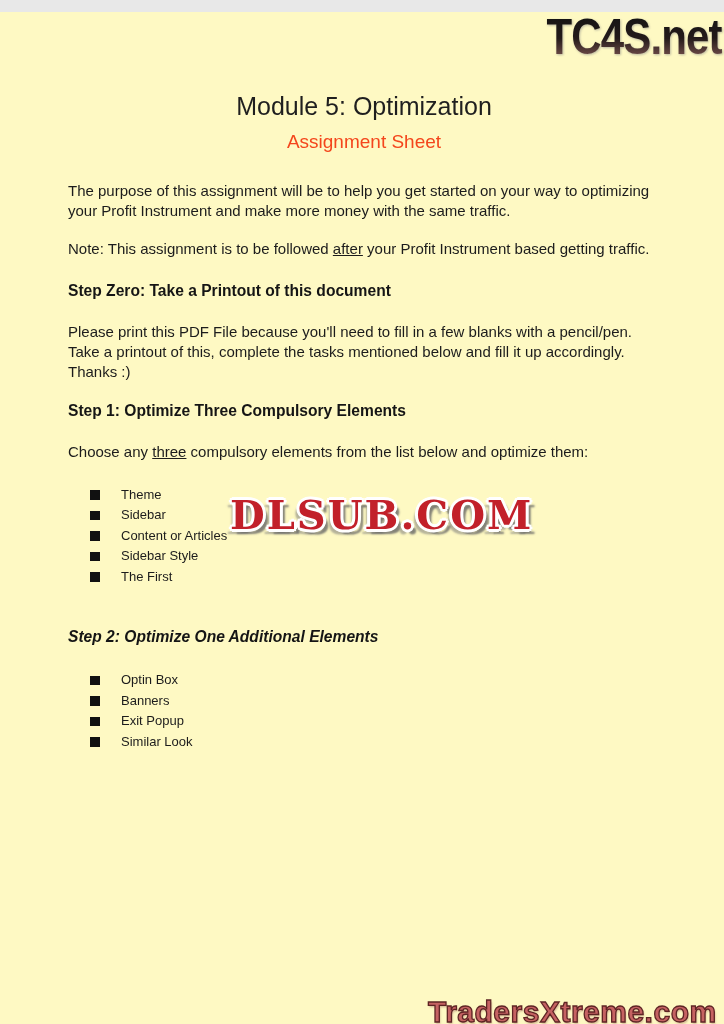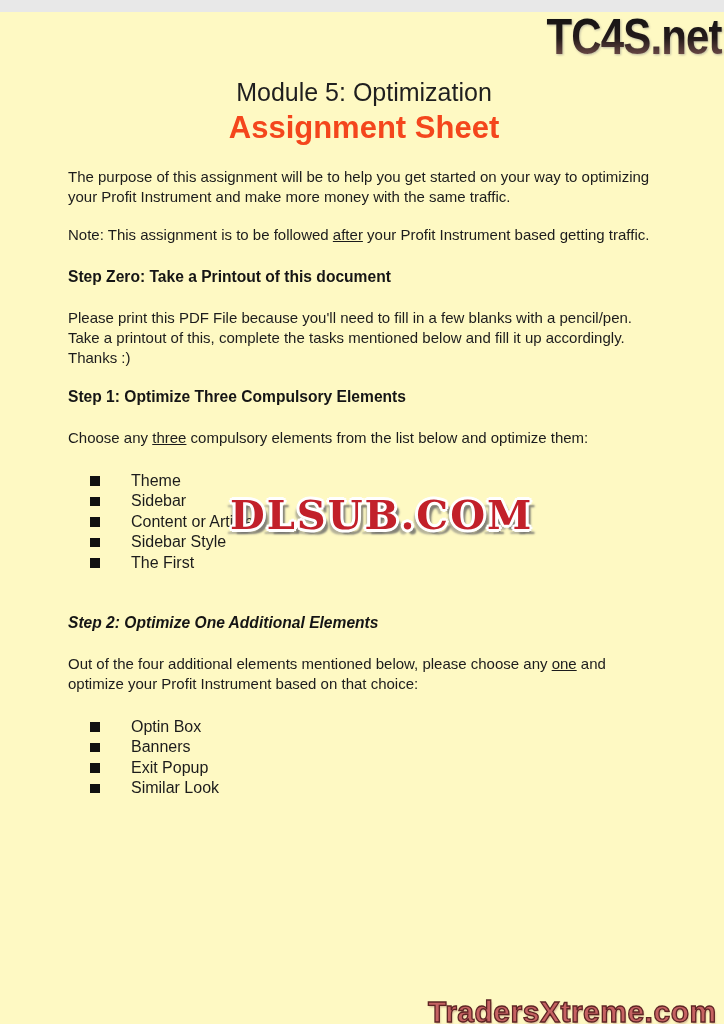--- a/index.html
+++ b/index.html
@@ -29,37 +29,37 @@
     color: transparent;
     transform: scaleX(0.84);
     transform-origin: 100% 0;
     filter: drop-shadow(1px 1px 1px rgba(130,130,130,0.55));
     white-space: nowrap;
   }
 
   .content {
     position: absolute;
     left: 68px;
-    top: 66px;
+    top: 80px;
     width: 592px;
   }
 
   .doc-title {
     margin: 0;
     text-align: center;
     font-size: 25px;
     font-weight: normal;
     color: #1f1f1f;
     line-height: 28px;
   }
   .doc-subtitle {
     margin: 8px 0 0 0;
     text-align: center;
-    font-size: 31px;
-    font-weight: bold;
+    font-size: 19px;
+    font-weight: normal;
     line-height: 28px;
   }
 
   .para {
     margin: 0;
     font-size: 15px;
     line-height: 19.7px;
     color: #1c1c1c;
   }
   .p-intro    { margin-top: 25px; }
@@ -79,22 +79,22 @@
 
   .u { text-decoration: underline; }
 
   ul.sq-list {
     list-style: none;
     margin: 23px 0 0 0;
     padding: 0 0 0 22px;
   }
   ul.sq-list li {
     position: relative;
-    padding-left: 41px;
-    font-size: 16px;
+    padding-left: 31px;
+    font-size: 13px;
     line-height: 20.5px;
   }
   ul.sq-list .sq {
     position: absolute;
     left: 0;
     top: 5.5px;
     width: 9.5px;
     height: 9.5px;
     background: #111;
   }
@@ -161,21 +161,20 @@
     <ul class="sq-list">
       <li><span class="sq"></span><span>Theme</span></li>
       <li><span class="sq"></span><span>Sidebar</span></li>
       <li><span class="sq"></span><span>Content or Articles</span></li>
       <li><span class="sq"></span><span>Sidebar Style</span></li>
       <li><span class="sq"></span><span>The First</span></li>
     </ul>
 
     <h3 class="sec-heading h-step2">Step 2: Optimize One Additional Elements</h3>
 
-    <p class="para p-body"><span>Out of the four additional elements mentioned below, please choose any </span><span class="u">one</span><span> and optimize your Profit Instrument based on that choice:</span></p>
 
     <ul class="sq-list list2">
       <li><span class="sq"></span><span>Optin Box</span></li>
       <li><span class="sq"></span><span>Banners</span></li>
       <li><span class="sq"></span><span>Exit Popup</span></li>
       <li><span class="sq"></span><span>Similar Look</span></li>
     </ul>
 
   </div>
 

